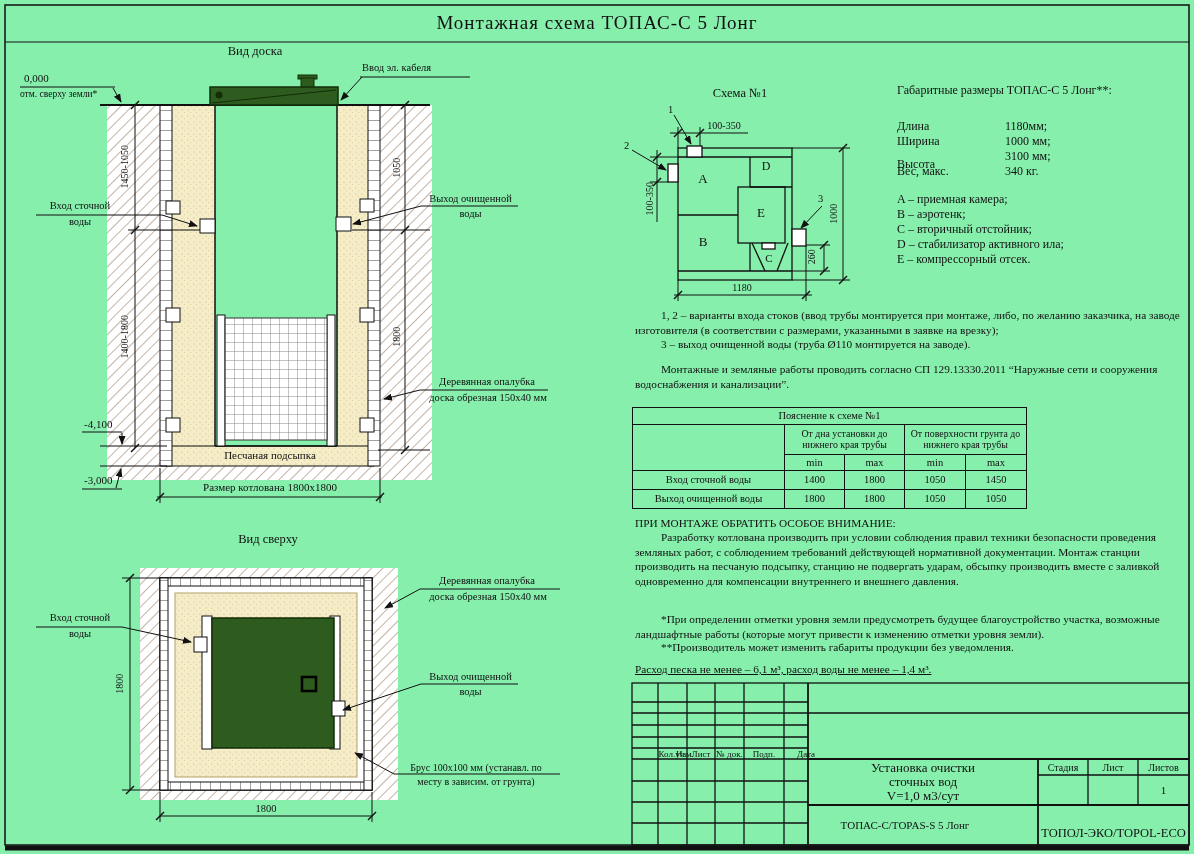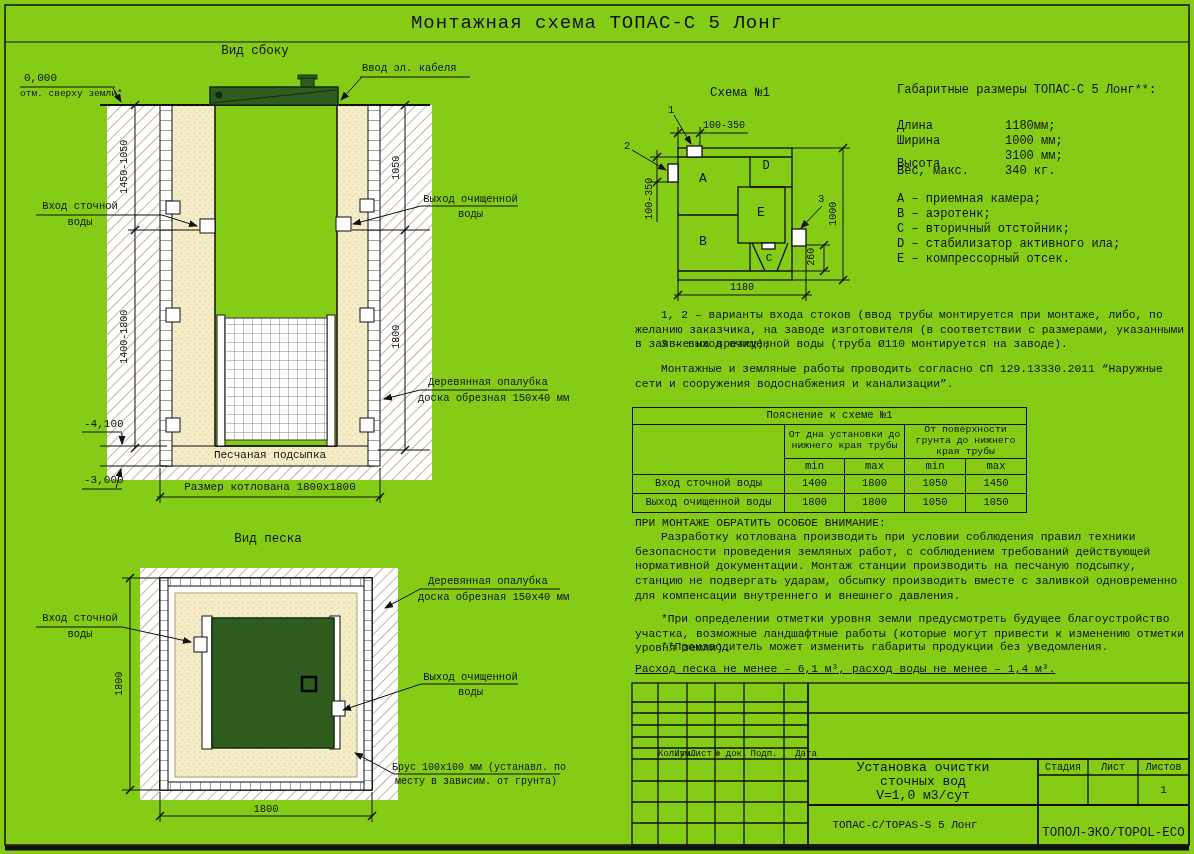--- a/index.html
+++ b/index.html
@@ -1,17 +1,17 @@
 <!DOCTYPE html>
 <html><head>
 <meta charset="utf-8">
 <style>
   html,body{margin:0;padding:0;background:#e8e8e8;}
-  #page{position:relative;width:1194px;height:854px;background:#84cc16;overflow:hidden;
-        font-family:Liberation Mono, monospace;color:#111;}
+  #page{position:relative;width:1194px;height:854px;background:#86efac;overflow:hidden;
+        font-family:Liberation Serif, serif;color:#111;}
   svg{position:absolute;left:0;top:0;}
   .t{position:absolute;white-space:nowrap;color:#111;line-height:1.15;}
   .c{text-align:center;}
   .rot{transform:rotate(-90deg);}
   .f9{font-size:9px;}  .f95{font-size:9.5px;} .f10{font-size:10px;} .f105{font-size:10.5px;}
   .f11{font-size:11px;} .f12{font-size:12px;} .f125{font-size:12.5px;} .f13{font-size:13px;}
   .pgtitle{position:absolute;left:0;top:12px;width:1194px;text-align:center;
            font-size:19px;letter-spacing:1px;}
   .para{position:absolute;left:635px;width:552px;font-size:11.3px;line-height:1.3;
         white-space:normal;text-indent:26px;}
@@ -272,40 +272,40 @@
     <line x1="808" y1="805" x2="1189" y2="805" stroke-width="1.8"></line>
     <line x1="1038" y1="759" x2="1038" y2="845" stroke-width="1.8"></line>
     <line x1="1088" y1="759" x2="1088" y2="805"></line>
     <line x1="1138" y1="759" x2="1138" y2="805"></line>
     <line x1="1038" y1="775" x2="1189" y2="775"></line>
   </g>
 </svg>
 
 <div class="pgtitle">Монтажная схема ТОПАС-С 5 Лонг</div>
 
-<div class="t c f125" style="left:200px;top:44px;width:110px;">Вид сбоку</div>
+<div class="t c f125" style="left:200px;top:44px;width:110px;">Вид доска</div>
 <div class="t f105" style="left:362px;top:62px;">Ввод эл. кабеля</div>
 <div class="t f11" style="left:24px;top:72px;">0,000</div>
 <div class="t f95" style="left:20px;top:89px;">отм. сверху земли*</div>
 <div class="t c f10 rot" style="left:85px;top:161px;width:80px;">1450-1050</div>
 <div class="t c f10 rot" style="left:85px;top:331px;width:80px;">1400-1800</div>
 <div class="t c f10 rot" style="left:357px;top:162px;width:80px;">1050</div>
 <div class="t c f10 rot" style="left:357px;top:331px;width:80px;">1800</div>
 <div class="t c f105" style="left:38px;top:200px;width:84px;">Вход сточной</div>
 <div class="t c f105" style="left:38px;top:216px;width:84px;">воды</div>
 <div class="t c f105" style="left:423px;top:193px;width:95px;">Выход очищенной</div>
 <div class="t c f105" style="left:423px;top:208px;width:95px;">воды</div>
 <div class="t c f105" style="left:428px;top:376px;width:118px;">Деревянная опалубка</div>
 <div class="t c f105" style="left:418px;top:392px;width:140px;">доска обрезная 150x40 мм</div>
 <div class="t f11" style="left:84px;top:418px;">-4,100</div>
 <div class="t f11" style="left:84px;top:474px;">-3,000</div>
 <div class="t c f11" style="left:195px;top:449px;width:150px;">Песчаная подсыпка</div>
 <div class="t c f11" style="left:178px;top:481px;width:184px;">Размер котлована 1800x1800</div>
 
-<div class="t c f125" style="left:213px;top:532px;width:110px;">Вид песка</div>
+<div class="t c f125" style="left:213px;top:532px;width:110px;">Вид сверху</div>
 <div class="t c f105" style="left:38px;top:612px;width:84px;">Вход сточной</div>
 <div class="t c f105" style="left:38px;top:628px;width:84px;">воды</div>
 <div class="t c f105" style="left:428px;top:575px;width:118px;">Деревянная опалубка</div>
 <div class="t c f105" style="left:418px;top:591px;width:140px;">доска обрезная 150x40 мм</div>
 <div class="t c f105" style="left:423px;top:671px;width:95px;">Выход очищенной</div>
 <div class="t c f105" style="left:423px;top:686px;width:95px;">воды</div>
 <div class="t c f10" style="left:392px;top:762px;width:168px;">Брус 100x100 мм (устанавл. по</div>
 <div class="t c f10" style="left:392px;top:776px;width:168px;">месту в зависим. от грунта)</div>
 <div class="t c f10 rot" style="left:80px;top:678px;width:80px;">1800</div>
 <div class="t c f105" style="left:226px;top:803px;width:80px;">1800</div>

